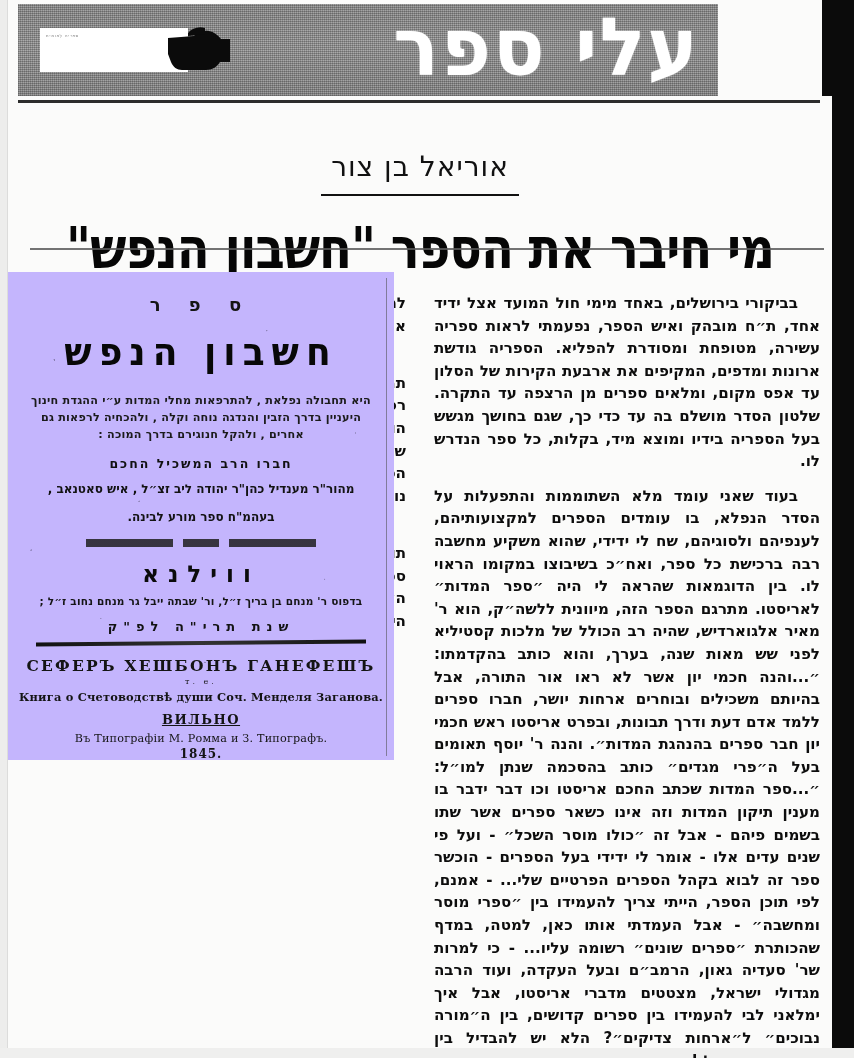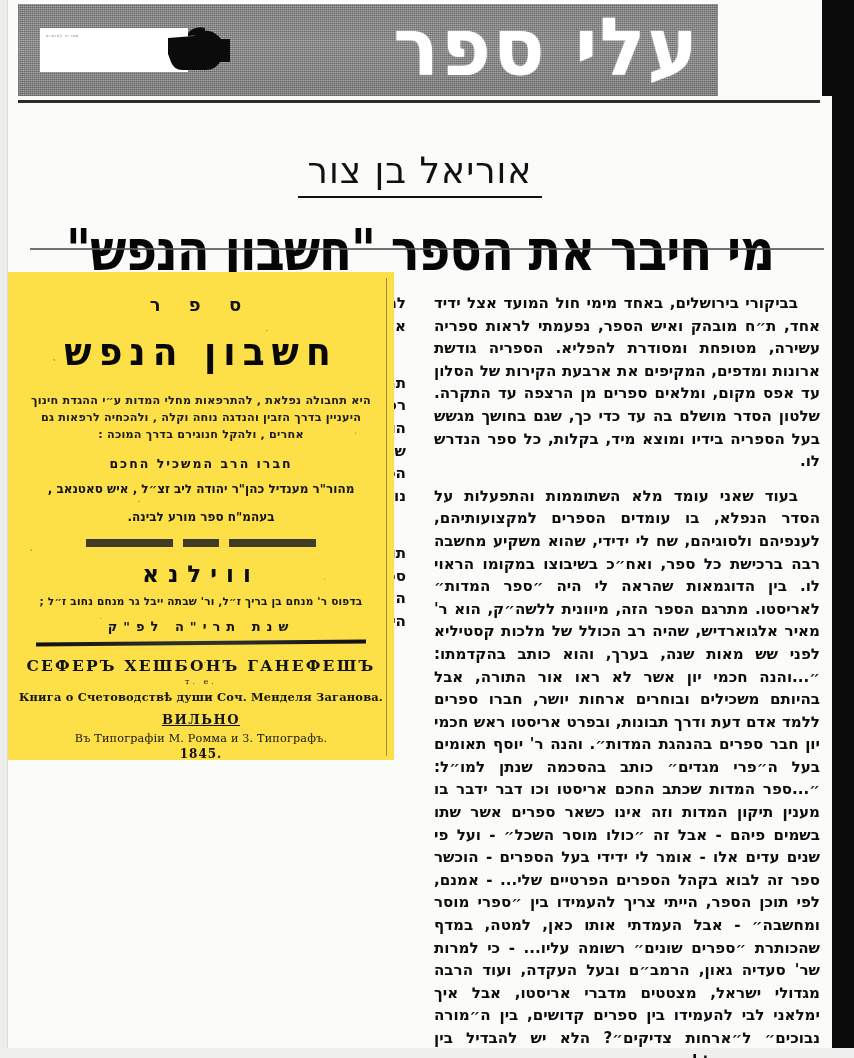--- a/index.html
+++ b/index.html
@@ -73,23 +73,23 @@
     position:absolute;left:18px;top:100px;width:802px;height:3px;
     background:#2c2c2c;
   }
 
   
   #article-head{
     position:absolute;left:22px;top:150px;width:796px;text-align:center;
   }
   .byline{
     display:inline-block;
-    font-size:36px;font-weight:400;color:#111;
+    font-size:28px;font-weight:400;color:#111;
     border-bottom:2px solid #111;
-    padding:0 10px 5px 10px;
+    padding:0 10px 11px 10px;
     letter-spacing:1px;
   }
   .article-title{
     margin-top:24px;
     font-size:48px;font-weight:800;color:#060606;
     letter-spacing:-1px;
     position:relative;
     transform:scaleY(1.18);
     white-space:nowrap;
   }
@@ -114,21 +114,21 @@
     font-family:"DejaVu Sans","Liberation Sans",sans-serif;
   }
   .col-right{right:0;}
   .col-left{left:0;}
   .col p{margin:0 0 12px 0;text-indent:22px;}
   .col p.noindent{text-indent:0;}
 
   
   #titlepage{
     position:absolute;left:8px;top:272px;width:386px;height:488px;
-    background:#fde047;
+    background:#c4b5fd;
     text-align:center;direction:rtl;color:#111;
     overflow:hidden;
   }
   #titlepage:before{
     
     content:"";position:absolute;inset:0;
     background:
       radial-gradient(circle at 12% 18%,rgba(0,0,0,.30) 0 .7px,transparent 1px),
       radial-gradient(circle at 34% 47%,rgba(0,0,0,.25) 0 .7px,transparent 1px),
       radial-gradient(circle at 67% 12%,rgba(0,0,0,.28) 0 .7px,transparent 1px),

